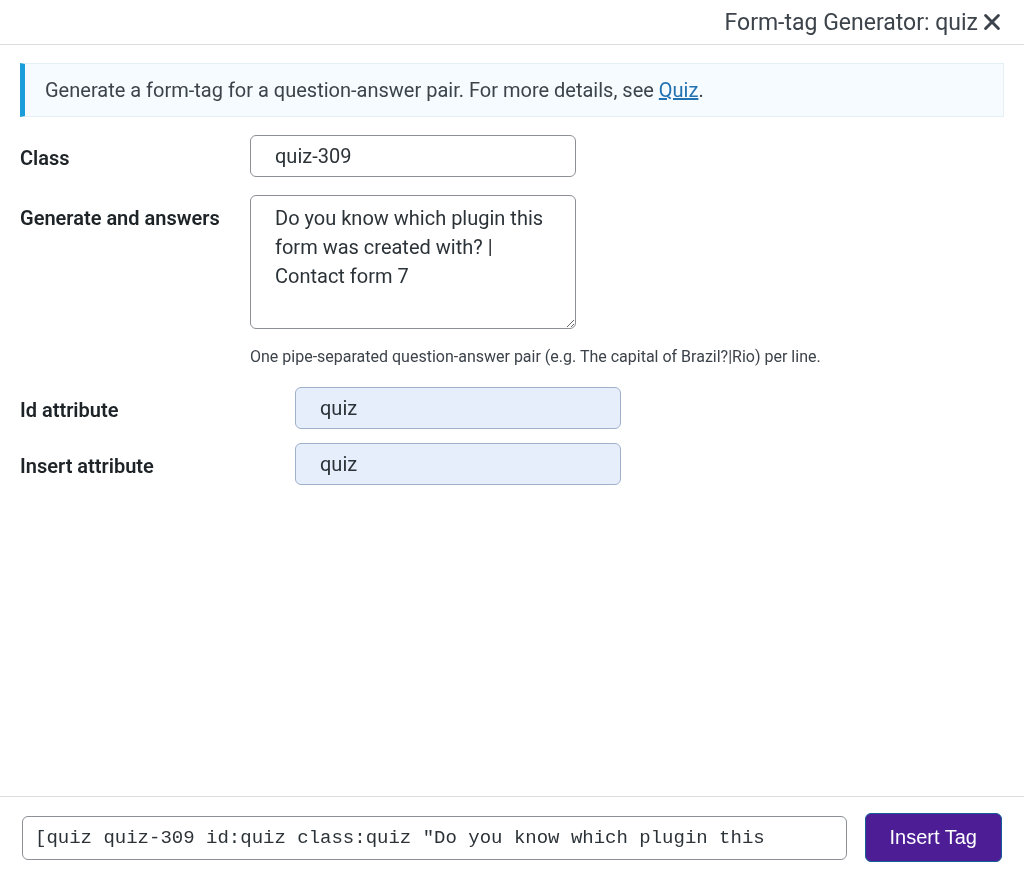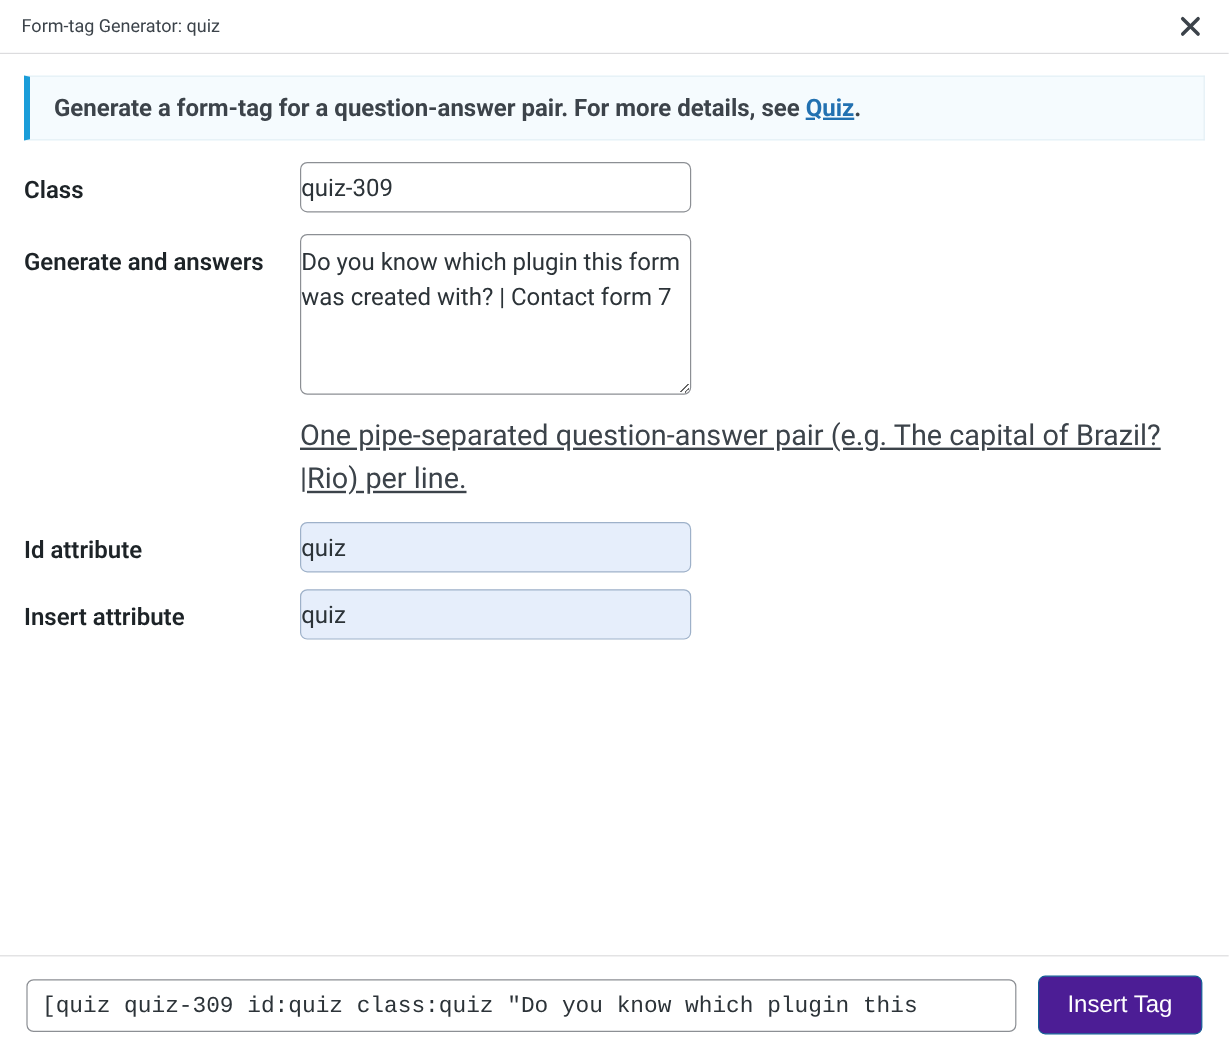--- a/index.html
+++ b/index.html
@@ -9,91 +9,89 @@
     font-family: -apple-system, BlinkMacSystemFont, "Segoe UI", Roboto, sans-serif;
     background: #fff;
     color: #1d2327;
   }
   .container {
     width: 1024px; height: 880px;
     display: flex; flex-direction: column;
     position: relative;
   }
   .header {
-    display: flex; align-items: center; justify-content: space-between;
+    display: flex; align-items: center; justify-content: flex-end;
     padding: 8px 18px 8px 18px;
     border-bottom: 1px solid #dcdcde;
-    font-size: 15px;
+    font-size: 23px;
     color: #3c434a;
   }
   .close-btn {
     cursor: pointer;
     width: 28px; height: 28px;
     display: flex; align-items: center; justify-content: center;
     color: #3c434a;
   }
   .close-btn svg { width: 22px; height: 22px; }
   .notice {
     margin: 18px 20px 18px 20px;
     border: 1px solid #e4eff6;
     border-left: 5px solid #1a9dd9;
     background: #f5fbfe;
     padding: 14px 20px;
     font-size: 20px;
     color: #3c434a;
-    font-weight: bold;
   }
   .notice a { color: #2271b1; text-decoration: underline; }
   .form-body {
     padding: 0 20px;
     flex: 1 1 auto;
     overflow: auto;
   }
   .row {
     display: flex;
     align-items: flex-start;
     margin-bottom: 18px;
   }
-  .row.compact { margin-bottom: 14px; }
+  .row.compact { margin-bottom: 14px; gap: 45px; }
   .lbl {
     width: 230px;
     font-size: 20px;
     font-weight: 600;
     color: #1d2327;
     padding-top: 10px;
     line-height: 1.35;
   }
   .ctrl { flex: 1; }
   .in {
     width: 326px;
     font-size: 20px;
-    padding: 8px 0;
+    padding: 8px 24px;
     border: 1px solid #8c8f94;
     border-radius: 6px;
     background: #fff;
     color: #2c3338;
     font-family: inherit;
   }
   .in.filled {
     background: #e6eefb;
     border-color: #9eb1c9;
   }
   textarea.in {
     height: 134px;
     resize: both;
     line-height: 1.45;
     width: 326px;
   }
   .hint {
     margin-top: 12px;
-    font-size: 24px;
+    font-size: 16px;
     color: #3c434a;
     max-width: 720px;
     line-height: 1.5;
-    text-decoration: underline;
   }
   .footer {
     border-top: 1px solid #dcdcde;
     padding: 16px 22px 18px 22px;
     display: flex;
     align-items: center;
     gap: 18px;
   }
   .code-out {
     flex: 1;

